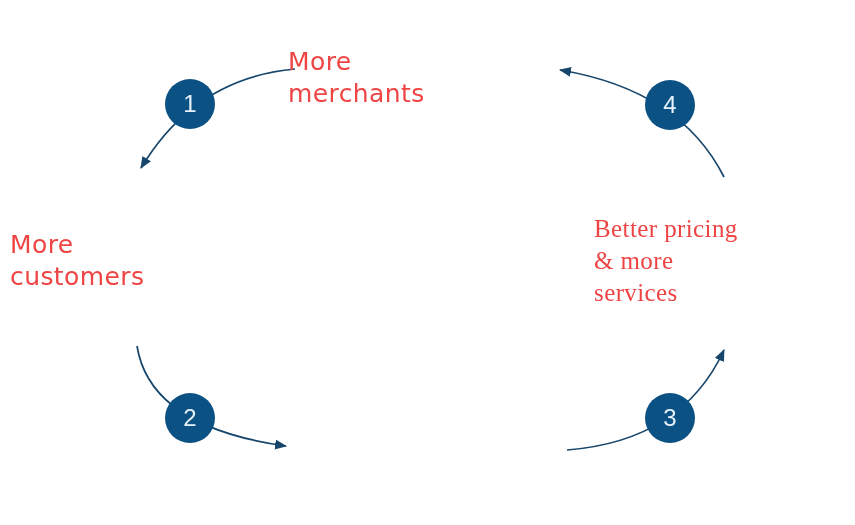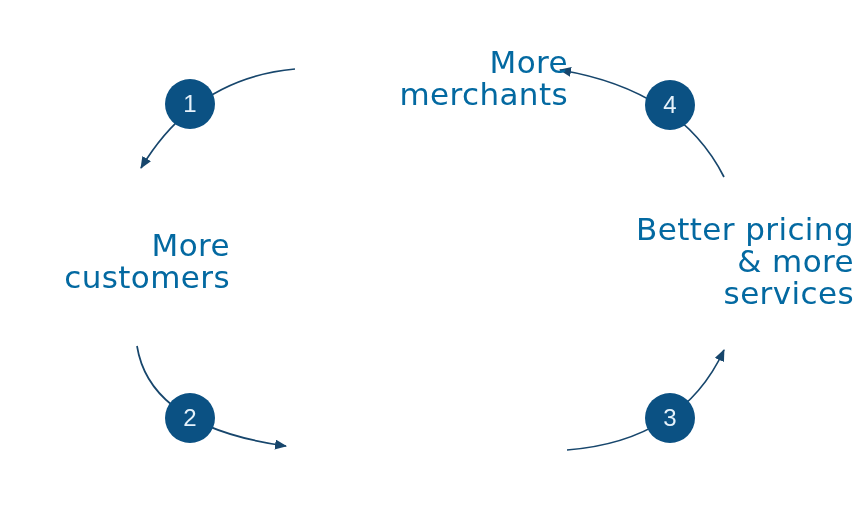--- a/index.html
+++ b/index.html
@@ -18,26 +18,26 @@
   .arrow-layer {
     position: absolute;
     left: 0;
     top: 0;
     width: 855px;
     height: 525px;
   }
   .node {
     position: absolute;
     transform: translate(-50%, -50%);
-    text-align: right;
+    text-align: left;
     white-space: pre-line;
-    font-size: 31px;
+    font-size: 25px;
     line-height: 32px;
     letter-spacing: 0.4px;
-    color: #0369a1;
+    color: #ef4444;
   }
   .step {
     position: absolute;
     width: 50px;
     height: 50px;
     border-radius: 50%;
     background: #0b5183;
     transform: translate(-50%, -50%);
     display: flex;
     align-items: center;
@@ -45,21 +45,21 @@
   }
   .step span {
     font-family: "Liberation Sans", sans-serif;
     font-size: 24px;
     color: #e6f2fb;
   }
   
   .node-merchants  { left: 428px; top:  78px; width: 280px; }
   .node-customers  { left: 120px; top: 261px; width: 220px; }
   .node-economics  { left: 425px; top: 446px; width: 280px; }
-  .node-pricing    { left: 724px; top: 261px; width: 260px; }
+  .node-pricing    { left: 724px; top: 261px; width: 260px; font-family: Liberation Serif, serif; }
   
   .step-1 { left: 190px; top: 104px; }
   .step-2 { left: 190px; top: 418px; }
   .step-3 { left: 670px; top: 418px; }
   .step-4 { left: 670px; top: 105px; }
 </style>
 </head>
 <body>
 
 <div class="stage">

